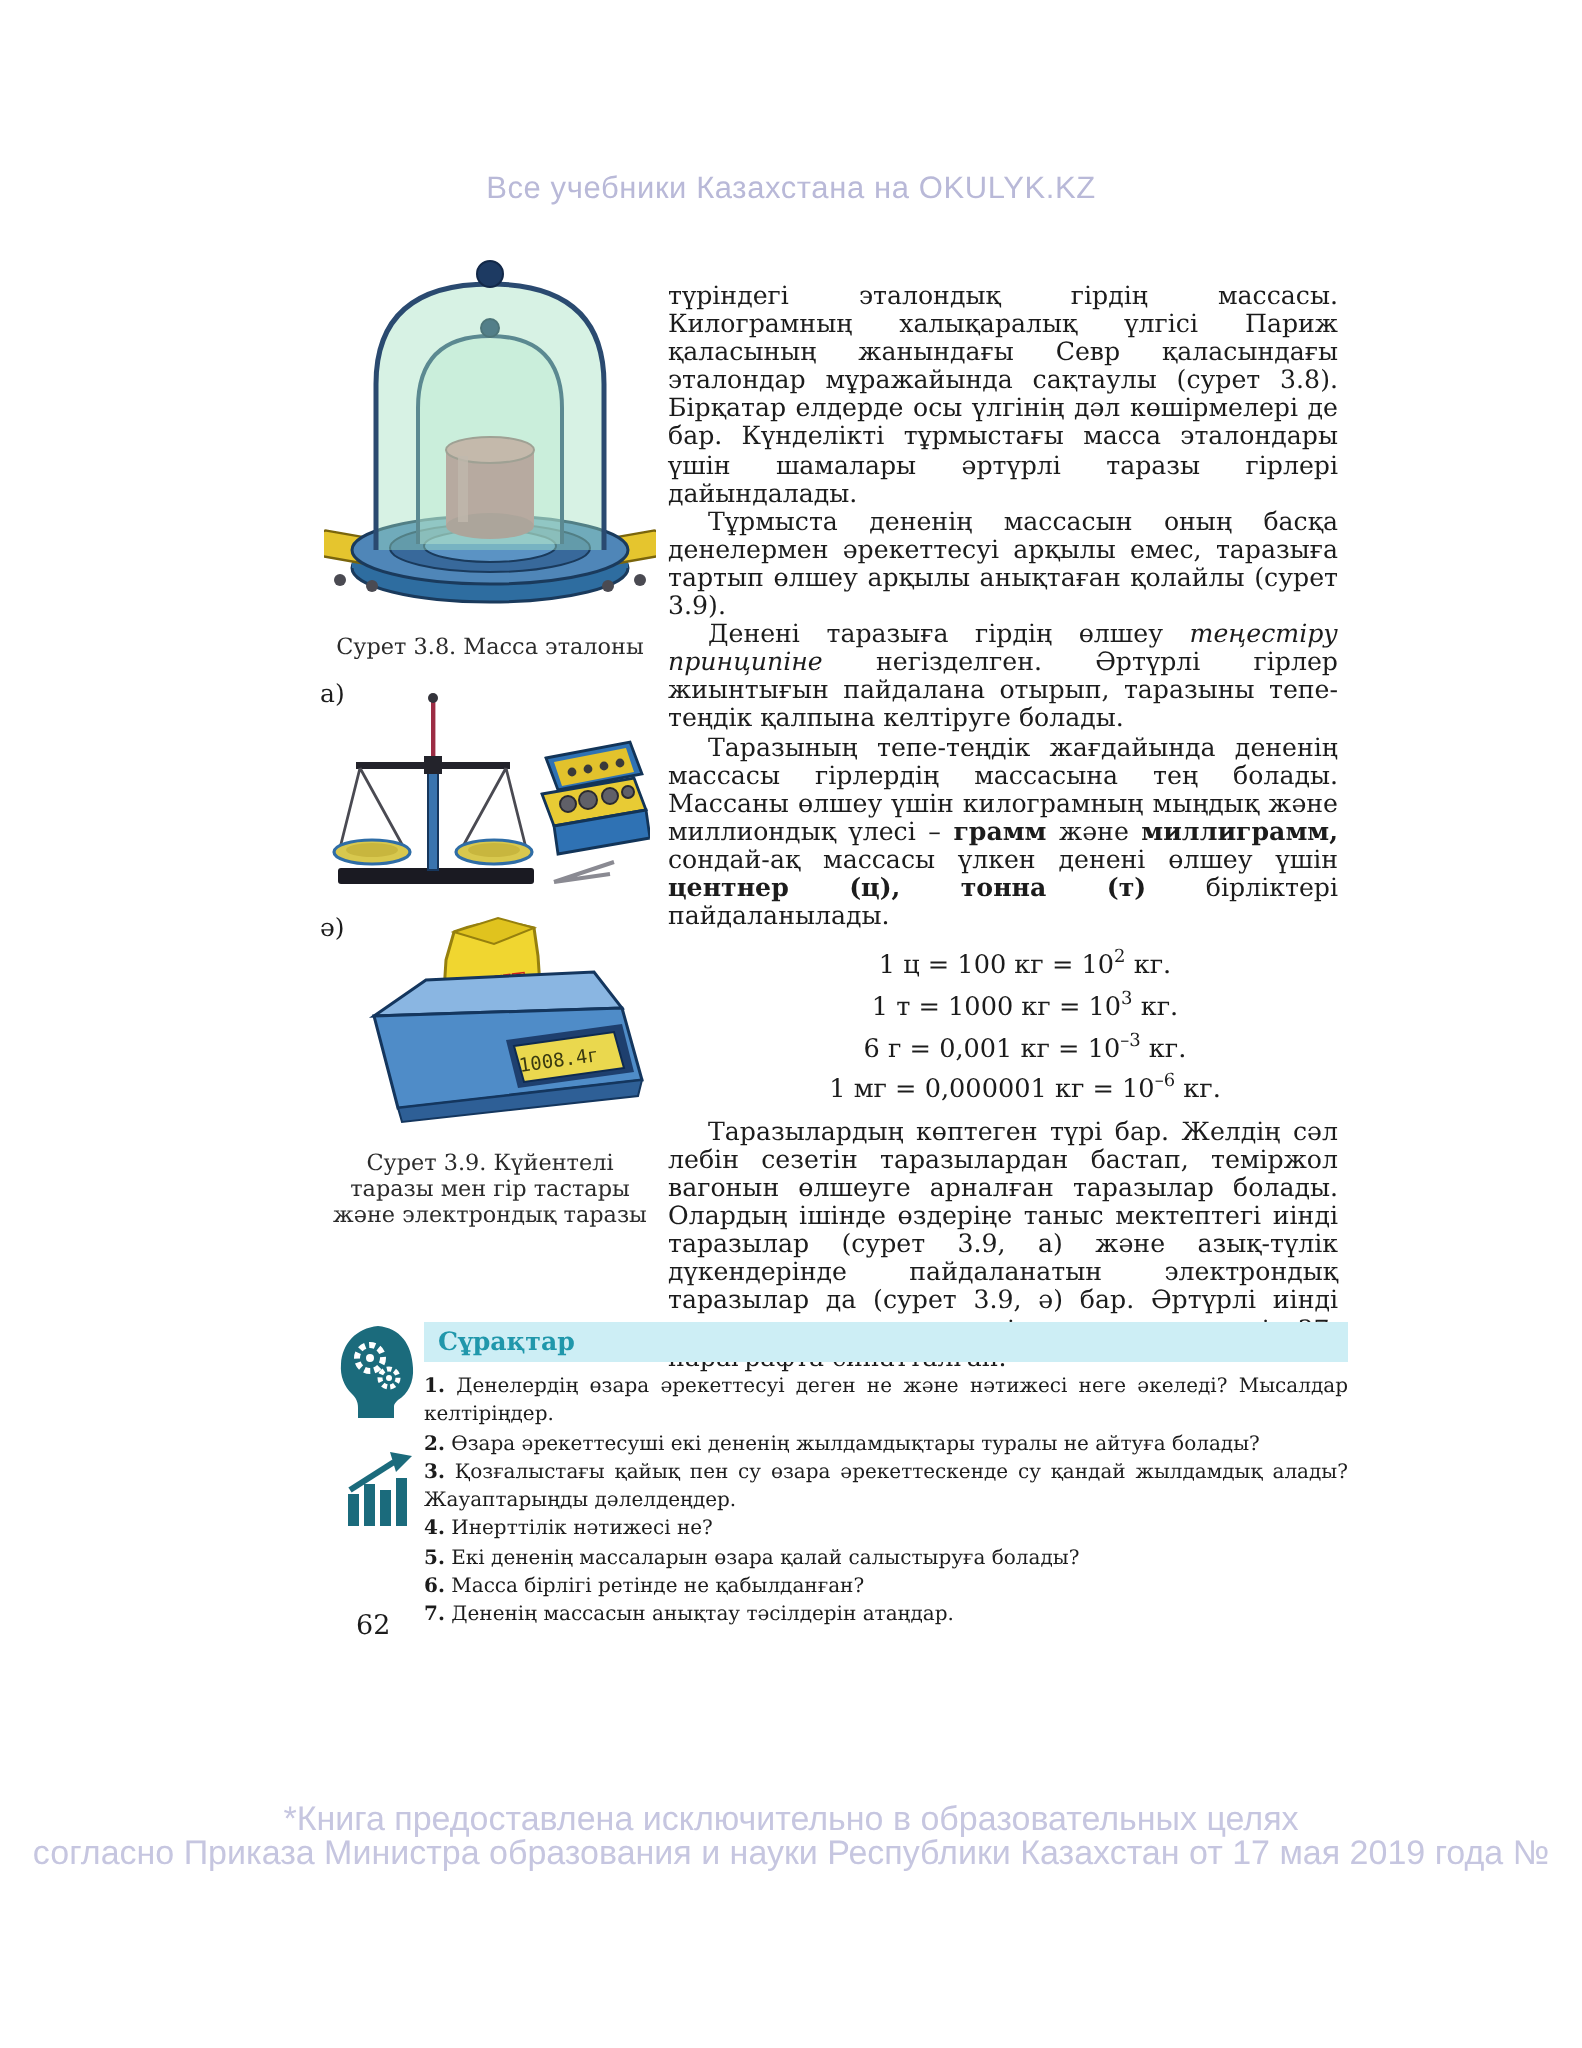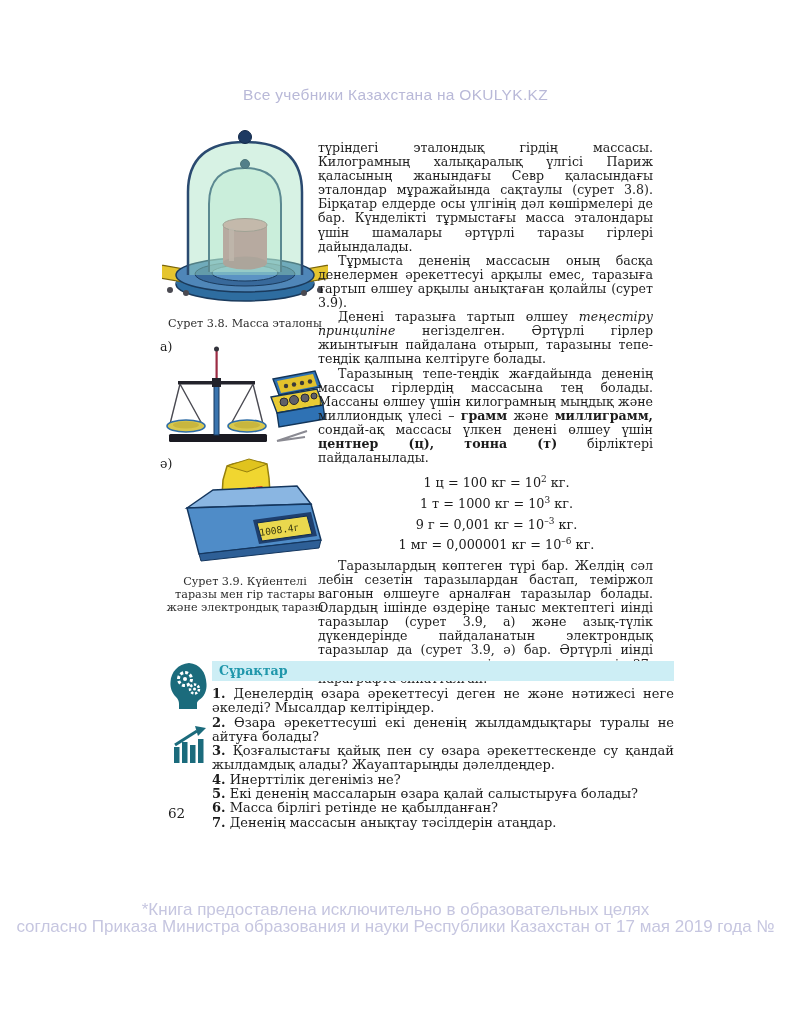--- a/index.html
+++ b/index.html
@@ -20,39 +20,39 @@
     margin-top:3px;
   }
   .fig-wrap { position:relative; }
   .fig-label { position:absolute; left:2px; top:0; font-size:12.5px; color:#1c1c1c; }
   .fig38 svg, .figA svg, .figB svg { display:block; margin:0 auto; }
   .figA { margin-top:9px; }
   .figB { margin-top:3px; }
   .cap39 { margin-top:5px; padding:0 8px; }
   
   .right-col {
-    position:absolute; left:318px; top:141px; width:335px;
+    position:absolute; left:334px; top:141px; width:335px;
     font-size:12.6px; line-height:14.1px; text-align:justify;
   }
   .right-col p { text-indent:20px; }
   .right-col p.cont { text-indent:0; }
   .formulas { margin:6px 0 5px 22px; font-size:12.8px; line-height:16.4px; text-align:center; }
   .formulas sup { font-size:9px; }
   
   .questions { position:absolute; left:168px; top:661px; width:506px; }
   .q-icon-head { position:absolute; left:0; top:1px; }
   .q-icon-chart { position:absolute; left:5px; top:65px; }
   .q-content { margin-left:44px; }
   .q-strip {
     background:#cdeef5; color:#2097ab; font-weight:bold; font-size:12.6px;
     padding:2px 6px 3px 7px; line-height:15px;
   }
-  .q-list { margin-top:6px; font-size:13px; line-height:14.3px; text-align:justify; }
+  .q-list { margin-top:6px; font-size:10px; line-height:14.3px; text-align:justify; }
   .q-item b { font-weight:bold; }
-  .page-number { position:absolute; left:168px; top:805px; font-size:13.5px; }
+  .page-number { position:absolute; left:178px; top:805px; font-size:13.5px; }
   .footnote {
     position:absolute; top:902px; left:0; width:100%; text-align:center;
     font-family:"Liberation Sans", sans-serif; font-size:17px; line-height:16.5px;
     color:#c6c6e0;
   }
 </style>
 </head>
 <body>
 
 <div class="page">
@@ -152,26 +152,26 @@
         <text x="95" y="80" transform="rotate(-8 95 80)" font-family="DejaVu Sans Mono, monospace" font-size="9.5" fill="#3a3a10">1008.4г</text>
       </svg>
     </div>
     <div class="caption cap39">Сурет 3.9. Күйентелі таразы мен гір тастары және электрондық таразы</div>
 
   </div>
 
   <div class="right-col">
     <p class="cont">түріндегі эталондық гірдің массасы. Килограмның халықаралық үлгісі Париж қаласының жанындағы Севр қаласындағы эталондар мұражайында сақтаулы (сурет 3.8). Бірқатар елдерде осы үлгінің дәл көшірмелері де бар. Күнделікті тұрмыстағы масса эталондары үшін шамалары әртүрлі таразы гірлері дайындалады.</p>
     <p>Тұрмыста дененің массасын оның басқа денелермен әрекеттесуі арқылы емес, таразыға тартып өлшеу арқылы анықтаған қолайлы (сурет 3.9).</p>
-    <p><span>Денені таразыға тартып өлшеу </span><i>теңестіру принципіне</i><span> негізделген. Әртүрлі гірлер жиынтығын пайдалана отырып, таразыны тепе-теңдік қалпына келтіруге болады.</span></p>
+    <p><span>Денені таразыға гірдің өлшеу </span><i>теңестіру принципіне</i><span> негізделген. Әртүрлі гірлер жиынтығын пайдалана отырып, таразыны тепе-теңдік қалпына келтіруге болады.</span></p>
     <p><span>Таразының тепе-теңдік жағдайында дененің массасы гірлердің массасына тең болады. Массаны өлшеу үшін килограмның мыңдық және миллиондық үлесі – </span><b>грамм</b><span> және </span><b>миллиграмм,</b><span> сондай-ақ массасы үлкен денені өлшеу үшін </span><b>центнер (ц), тонна (т)</b><span> бірліктері пайдаланылады.</span></p>
     <div class="formulas">
       <div><span>1 ц = 100 кг = 10</span><sup>2</sup><span> кг.</span></div>
       <div><span>1 т = 1000 кг = 10</span><sup>3</sup><span> кг.</span></div>
-      <div><span>9 г = 0,001 кг = 10</span><sup>–3</sup><span> кг.</span></div>
+      <div><span>6 г = 0,001 кг = 10</span><sup>–3</sup><span> кг.</span></div>
       <div><span>1 мг = 0,000001 кг = 10</span><sup>–6</sup><span> кг.</span></div>
     </div>
     <p>Таразылардың көптеген түрі бар. Желдің сәл лебін сезетін таразылардан бастап, теміржол вагонын өлшеуге арналған таразылар болады. Олардың ішінде өздеріңе таныс мектептегі иінді таразылар (сурет 3.9, а) және азық-түлік дүкендерінде пайдаланатын электрондық таразылар да (сурет 3.9, ә) бар. Әртүрлі иінді таразылардың жұмыс істеу принциптері 37-параграфта сипатталған.</p>
   </div>
 
   <div class="questions">
     <div class="q-icon-head">
       <svg width="40" height="48" viewBox="0 0 40 48">
         <path d="M21,1 C10,2 3,10 2.5,20 C2,26 4,31 8,35 C10,37 11,39 11,42 L11,47 L29,47 L29,41 C29,40 30,39 31,38 C36,35 39,29 38.5,22 C38,10 32,2 21,1 Z" fill="#1b6b7c"></path>
         <circle cx="17" cy="17" r="6.5" fill="none" stroke="#ffffff" stroke-width="3" stroke-dasharray="3 2"></circle>
@@ -189,21 +189,21 @@
         <path d="M2,19 L24,5" stroke="#1b6b7c" stroke-width="3" fill="none"></path>
         <polygon points="22,0 33,2 25,10" fill="#1b6b7c"></polygon>
       </svg>
     </div>
     <div class="q-content">
       <div class="q-strip">Сұрақтар</div>
       <div class="q-list">
         <div class="q-item"><b>1.</b><span> Денелердің өзара әрекеттесуі деген не және нәтижесі неге әкеледі? Мысалдар келтіріңдер.</span></div>
         <div class="q-item"><b>2.</b><span> Өзара әрекеттесуші екі дененің жылдамдықтары туралы не айтуға болады?</span></div>
         <div class="q-item"><b>3.</b><span> Қозғалыстағы қайық пен су өзара әрекеттескенде су қандай жылдамдық алады? Жауаптарыңды дәлелдеңдер.</span></div>
-        <div class="q-item"><b>4.</b><span> Инерттілік дегеніміз не?</span></div>
+        <div class="q-item"><b>4.</b><span> Инерттілік нәтижесі не?</span></div>
         <div class="q-item"><b>5.</b><span> Екі дененің массаларын өзара қалай салыстыруға болады?</span></div>
         <div class="q-item"><b>6.</b><span> Масса бірлігі ретінде не қабылданған?</span></div>
         <div class="q-item"><b>7.</b><span> Дененің массасын анықтау тәсілдерін атаңдар.</span></div>
       </div>
     </div>
   </div>
 
   <div class="page-number">62</div>
 
   <div class="footnote">

